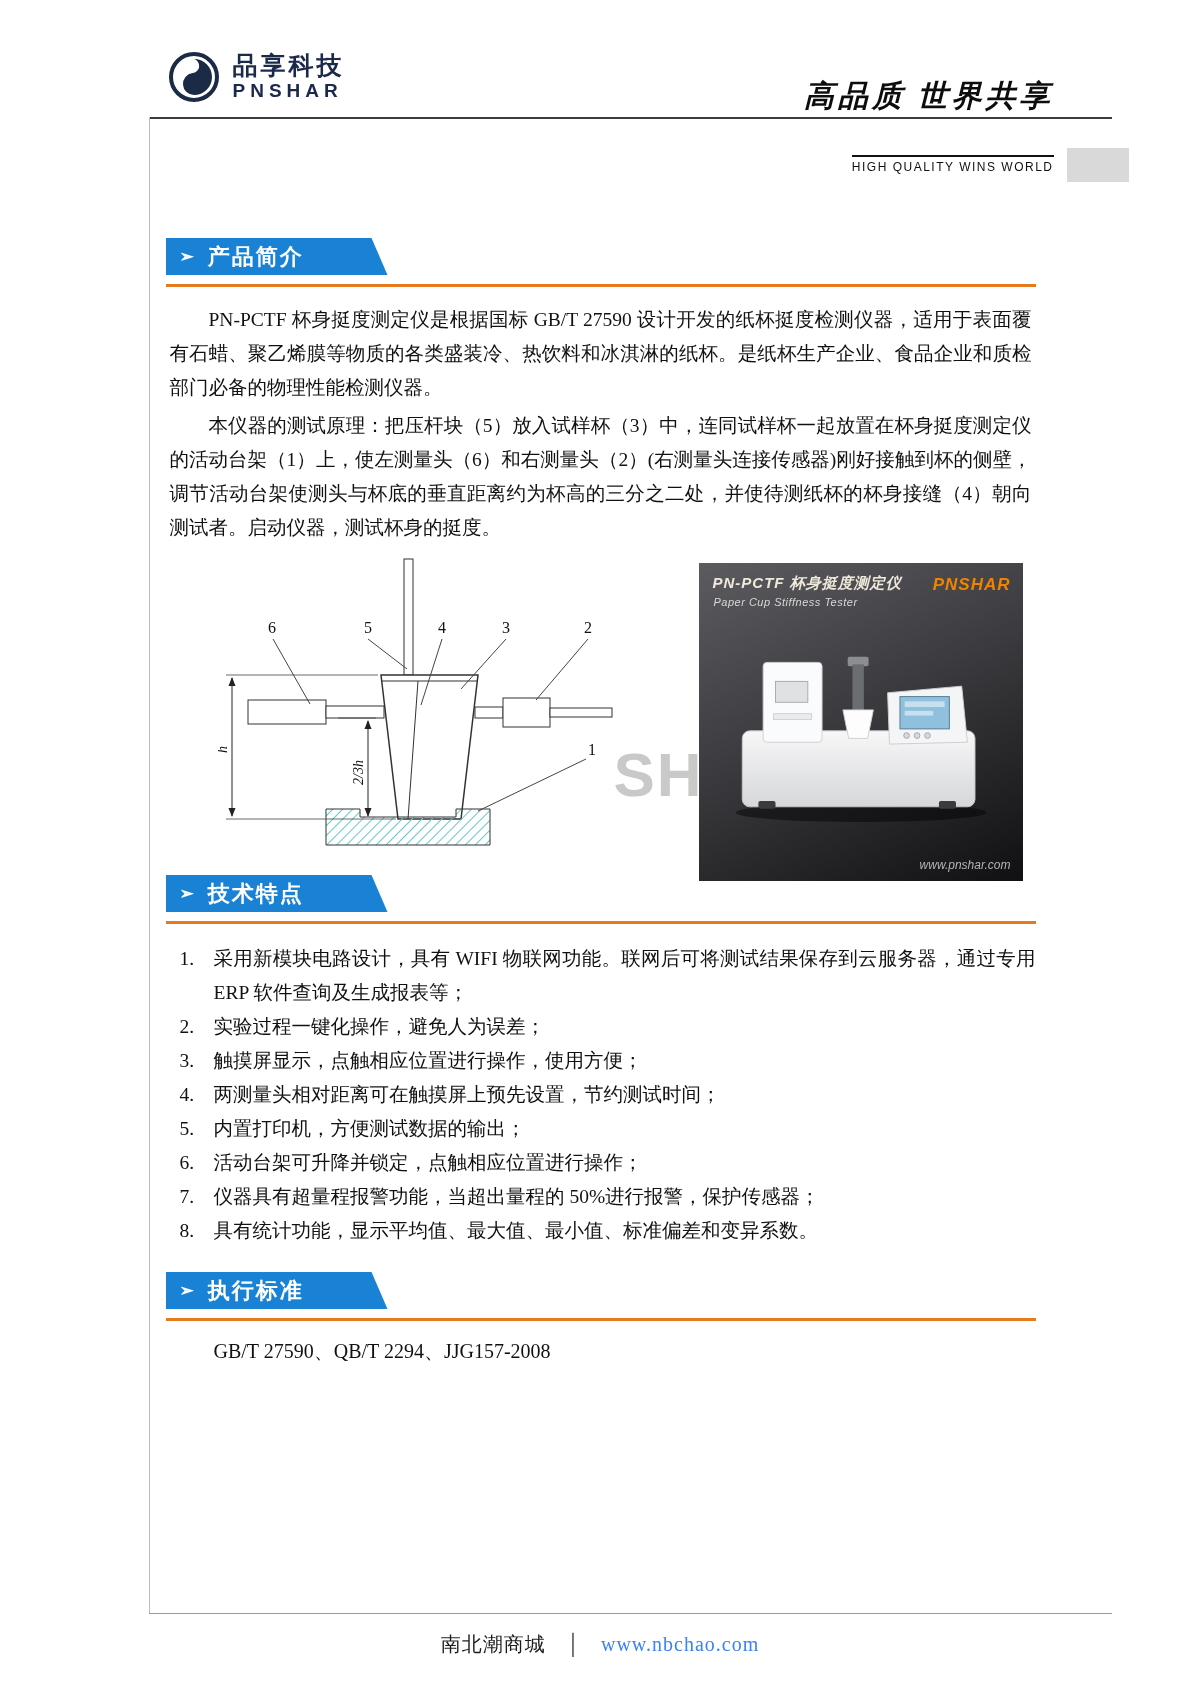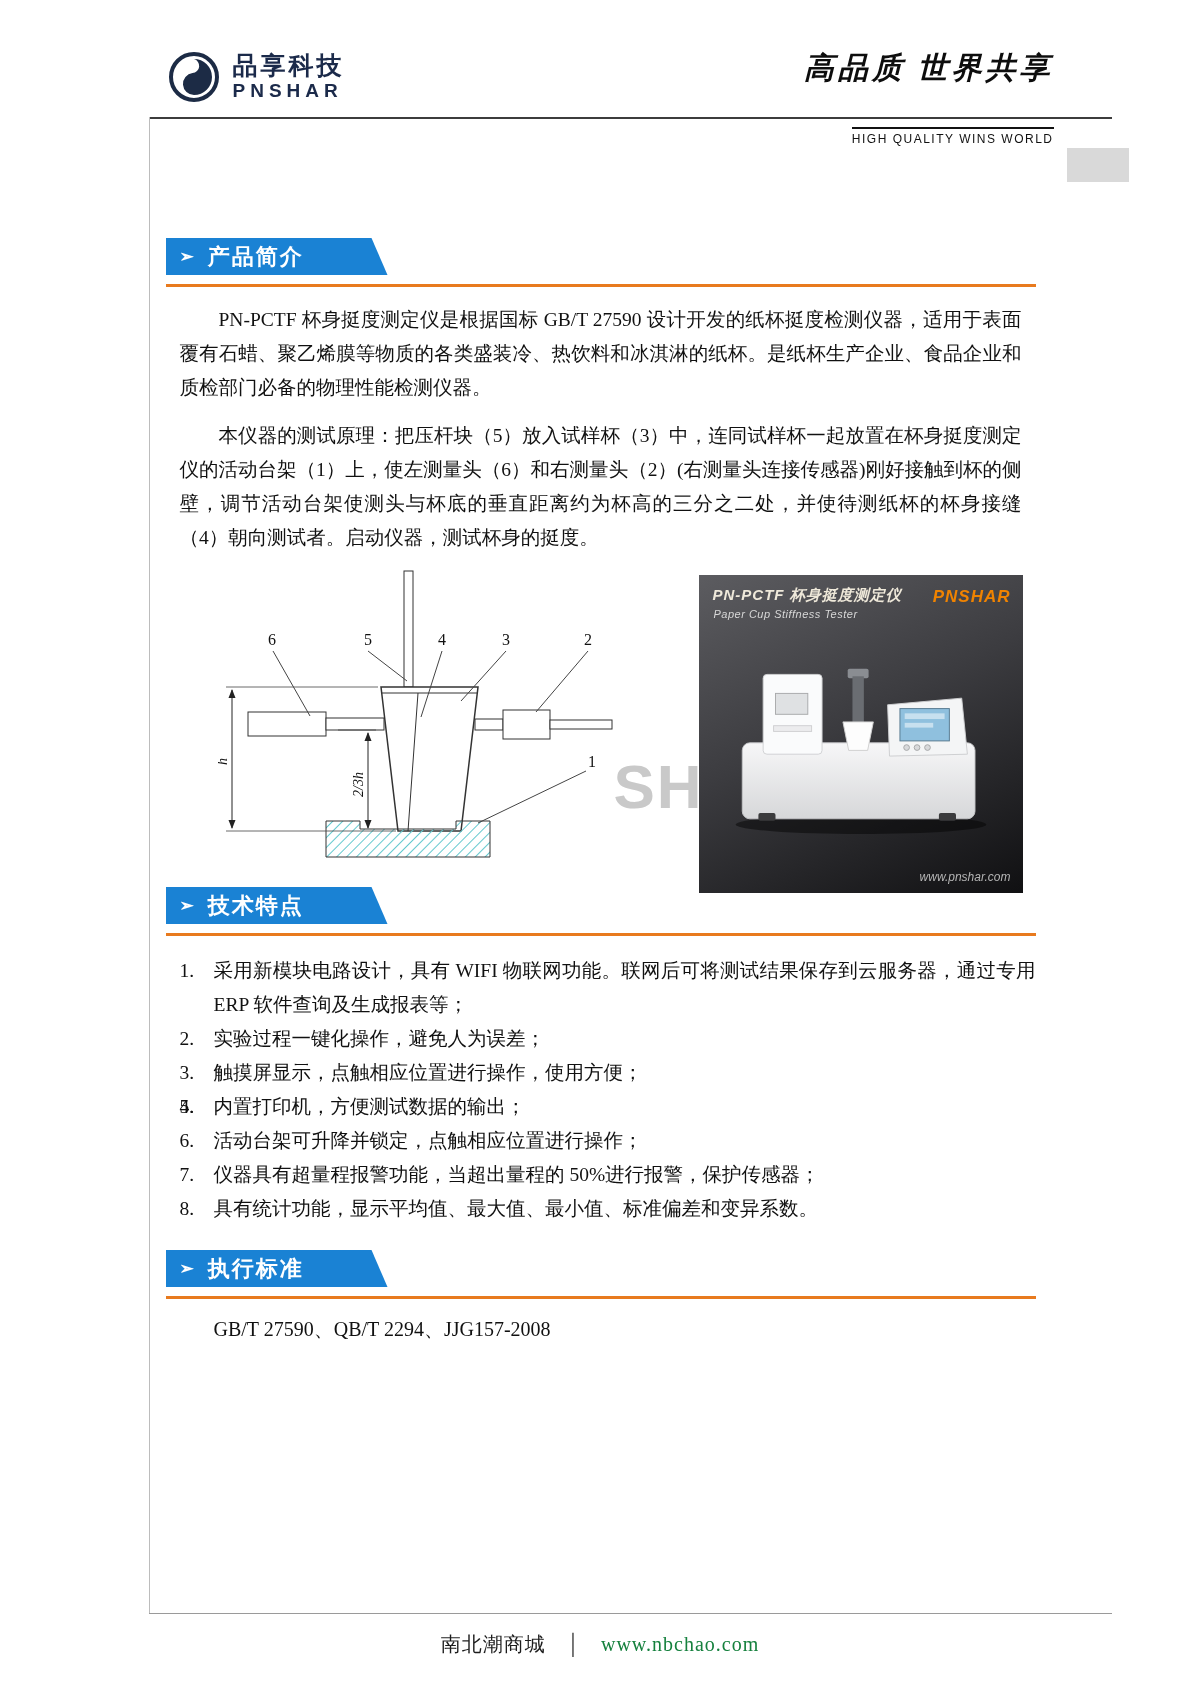--- a/index.html
+++ b/index.html
@@ -10,40 +10,40 @@
   .page{
     position:relative;width:1143px;height:1697px;margin:0 auto;background:#fff;
     font-family:"Liberation Serif","DejaVu Serif",serif;color:#111;overflow:hidden;
   }
   
   .brand{position:absolute;left:138px;top:50px;display:flex;align-items:center;gap:12px;}
   .brand-text{display:flex;flex-direction:column;line-height:1.1;}
   .brand-cn{font-family:"Liberation Sans",sans-serif;font-weight:bold;font-size:25px;color:#1b2a4a;letter-spacing:3px;}
   .brand-en{font-family:"Liberation Sans",sans-serif;font-weight:bold;font-size:19px;color:#1b2a4a;letter-spacing:5px;margin-top:2px;}
   .slogan{position:absolute;right:118px;top:48px;text-align:right;}
-  .slogan-cn{font-family:"Liberation Serif",serif;font-weight:bold;font-style:italic;font-size:30px;letter-spacing:4px;color:#0d0d0d;}
+  .slogan-cn{font-family:"Liberation Serif",serif;font-weight:bold;font-style:italic;font-size:30px;letter-spacing:4px;color:#0d0d0d;margin-top:28px;}
   .slogan-en{display:inline-block;margin-top:20px;border-top:2px solid #111;padding-top:3px;
     font-family:"Liberation Sans",sans-serif;font-weight:normal;font-size:12px;letter-spacing:1.5px;color:#111;}
   .header-rule{position:absolute;left:120px;top:117px;width:963px;height:2px;background:#3c3c3c;}
   .left-rule{position:absolute;left:120px;top:117px;width:1px;height:1497px;background:#bcbcbc;}
   .footer-rule{position:absolute;left:120px;top:1613px;width:963px;height:1px;background:#9a9a9a;}
   
   .doc-title{position:absolute;left:137px;top:153px;width:870px;margin:0;text-align:center;
     font-family:"DejaVu Sans Mono",monospace;font-weight:bold;font-size:25px;color:var(--accent-orange);letter-spacing:0.5px;}
   .gray-tab{position:absolute;left:1038px;top:148px;width:62px;height:34px;background:#d9d9d9;}
   
   .content{position:absolute;left:137px;top:238px;width:870px;}
   .sec-head{width:222px;height:37px;background:var(--heading-blue);
     clip-path:polygon(0 0, calc(100% - 16px) 0, 100% 100%, 0 100%);
     display:flex;align-items:center;gap:12px;padding-left:14px;box-sizing:border-box;
     color:#fff;font-family:"Liberation Sans",sans-serif;font-weight:bold;font-size:22px;letter-spacing:2px;}
   .sec-arrow{font-size:17px;line-height:1;}
   .sec-rule{margin-top:9px;height:3px;background:var(--accent-orange);}
   .paras{margin-top:16px;}
-  .para{margin:14px;text-indent:2em;font-size:19.5px;line-height:34px;text-align:justify;}
+  .para{margin:4px;text-indent:2em;font-size:19.5px;line-height:34px;text-align:justify;}
   
   .figure-area{position:relative;height:318px;margin-top:12px;}
   .diagram{position:absolute;left:52px;top:0;}
   .watermark{position:absolute;left:448px;top:182px;z-index:0;
     font-family:"Liberation Sans",sans-serif;font-weight:bold;font-size:62px;color:#c9c9c9;letter-spacing:2px;}
   .photo{position:absolute;left:533px;top:6px;width:324px;height:318px;z-index:1;
     background:linear-gradient(155deg,#5c5c60 0%,#3c3c40 45%,#101012 100%);}
   .photo-title-cn{position:absolute;left:14px;top:11px;font-family:"Liberation Sans",sans-serif;
     font-style:italic;font-weight:bold;font-size:15px;color:#efe9da;letter-spacing:1px;}
   .photo-title-en{position:absolute;left:15px;top:33px;font-family:"Liberation Sans",sans-serif;
@@ -58,21 +58,21 @@
   .feature-item{position:relative;padding-left:48px;font-size:19.5px;line-height:34px;text-align:justify;}
   .feature-num{position:absolute;left:14px;}
   
   .standards-text{margin-top:13px;padding-left:48px;font-size:20px;line-height:34px;}
   .sec2{margin-top:0;}
   .sec3{margin-top:24px;}
   
   .site-footer{position:absolute;left:0;top:1631px;width:100%;text-align:center;
     font-size:20px;color:#1c1c1c;letter-spacing:1px;}
   .site-footer .sep{margin:0 14px;color:#444;}
-  .site-footer a{color:#15803d;text-decoration:none;}
+  .site-footer a{color:#3b82f6;text-decoration:none;}
   
   .fig-label{font-family:"Liberation Serif",serif;font-size:16px;fill:#111;}
   .fig-dim{font-family:"Liberation Serif",serif;font-style:italic;font-size:14px;fill:#111;}
 </style>
 </head>
 <body>
 
 <div class="page">
 
   <div class="brand">
@@ -207,21 +207,21 @@
 
     <div class="sec-head sec2">
       <span class="sec-arrow">➢</span>
       <span>技术特点</span>
     </div>
     <div class="sec-rule"></div>
     <div class="features">
         <div class="feature-item"><span class="feature-num">1.</span><span>采用新模块电路设计，具有 WIFI 物联网功能。联网后可将测试结果保存到云服务器，通过专用 ERP 软件查询及生成报表等；</span></div>
         <div class="feature-item"><span class="feature-num">2.</span><span>实验过程一键化操作，避免人为误差；</span></div>
         <div class="feature-item"><span class="feature-num">3.</span><span>触摸屏显示，点触相应位置进行操作，使用方便；</span></div>
-        <div class="feature-item"><span class="feature-num">4.</span></div>
+        <div class="feature-item"><span class="feature-num">4.</span><span>两测量头相对距离可在触摸屏上预先设置，节约测试时间；</span></div>
         <div class="feature-item"><span class="feature-num">5.</span><span>内置打印机，方便测试数据的输出；</span></div>
         <div class="feature-item"><span class="feature-num">6.</span><span>活动台架可升降并锁定，点触相应位置进行操作；</span></div>
         <div class="feature-item"><span class="feature-num">7.</span><span>仪器具有超量程报警功能，当超出量程的 50%进行报警，保护传感器；</span></div>
         <div class="feature-item"><span class="feature-num">8.</span><span>具有统计功能，显示平均值、最大值、最小值、标准偏差和变异系数。</span></div>
       </div>
 
     <div class="sec-head sec3">
       <span class="sec-arrow">➢</span>
       <span>执行标准</span>
     </div>

